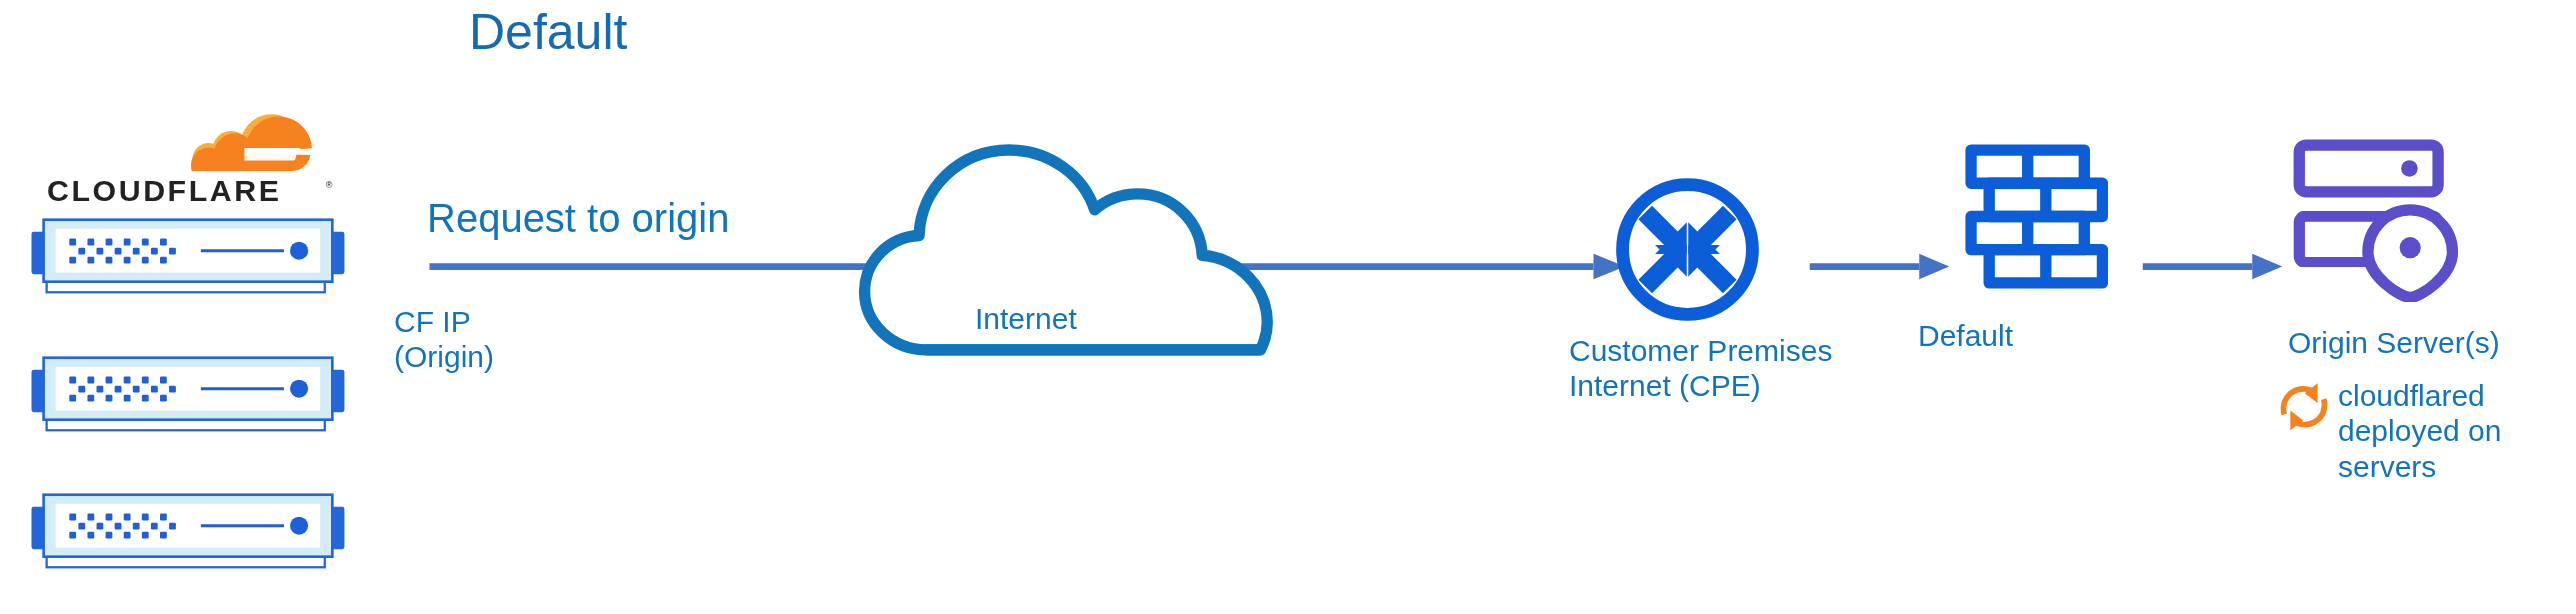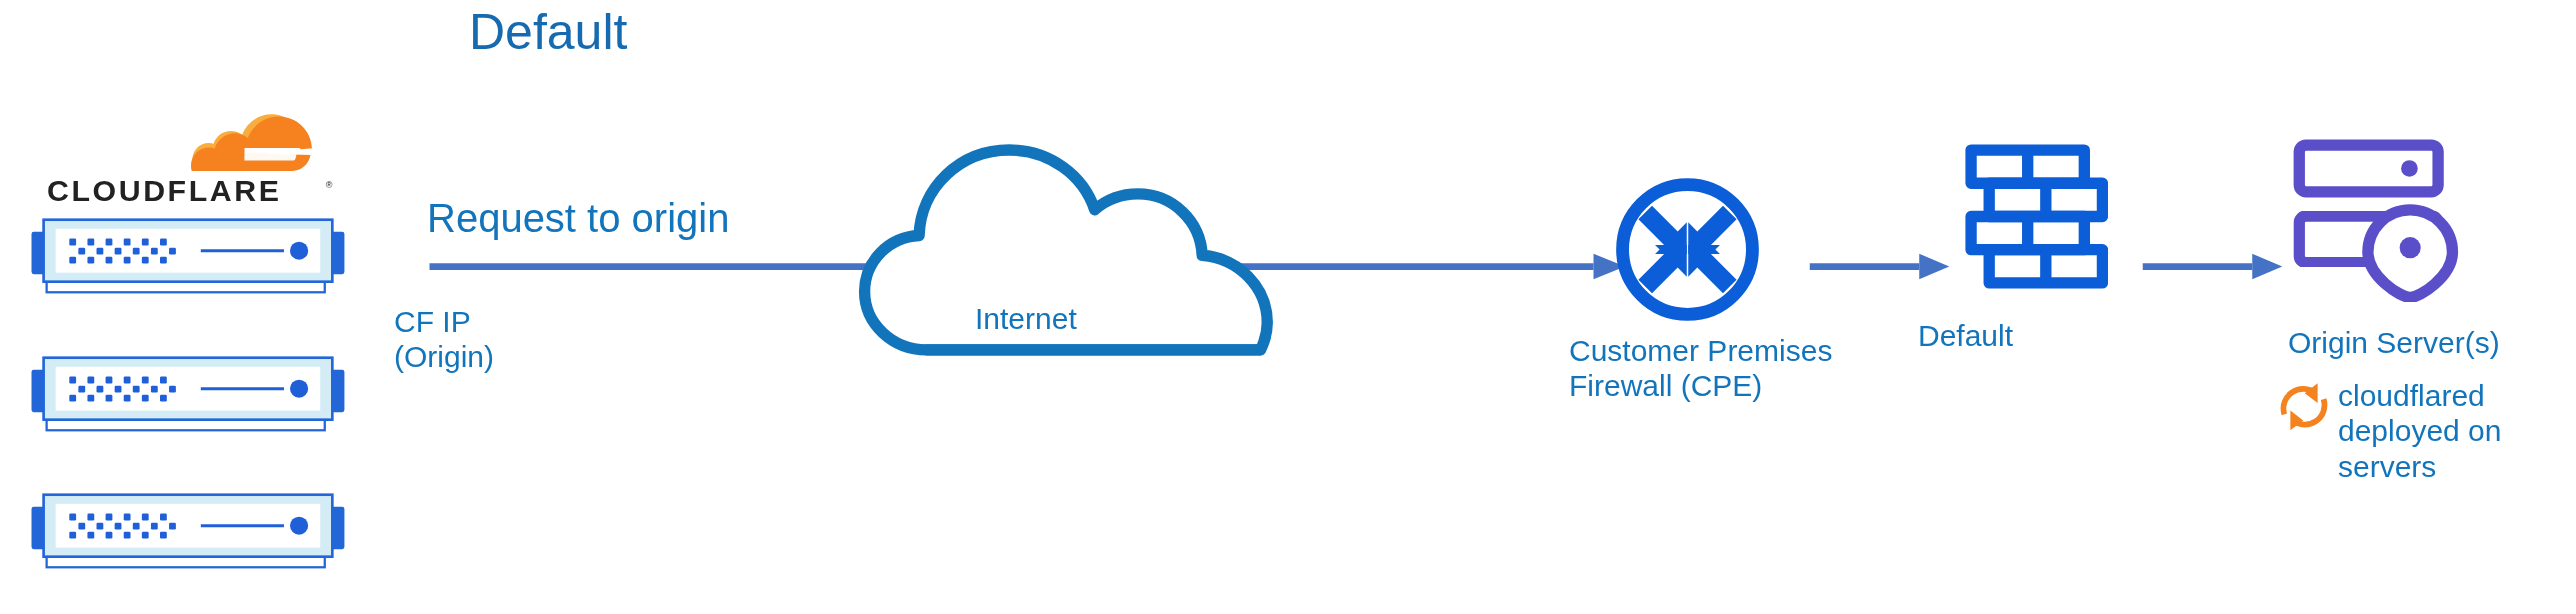--- a/index.html
+++ b/index.html
@@ -206,21 +206,21 @@
         <path d="M152 42 L118 76 L106 64 L106 106 L148 106 L136 94 L170 60 Z" transform="translate(0,0)"></path>
       </g>
       <g fill="#0b5ed7">
         <path d="M58 158 L92 124 L104 136 L104 94 L62 94 L74 106 L40 140 Z"></path>
         <path d="M152 158 L118 124 L106 136 L106 94 L148 94 L136 106 L170 140 Z"></path>
       </g>
     </svg>
   </div>
   <div class="abs lbl" id="label-cpe">
     <div>Customer Premises</div>
-    <div>Firewall (CPE)</div>
+    <div>Internet (CPE)</div>
   </div>
 
   <div class="abs arrow" id="arrow-cpe-firewall">
     <svg width="144" height="33" viewBox="0 0 190 44">
       <line x1="0" y1="22" x2="146" y2="22" stroke="#4472c4" stroke-width="9"></line>
       <polygon points="146,5 186,22 146,39" fill="#4472c4"></polygon>
     </svg>
   </div>
 
   <div class="abs" id="firewall-icon">

